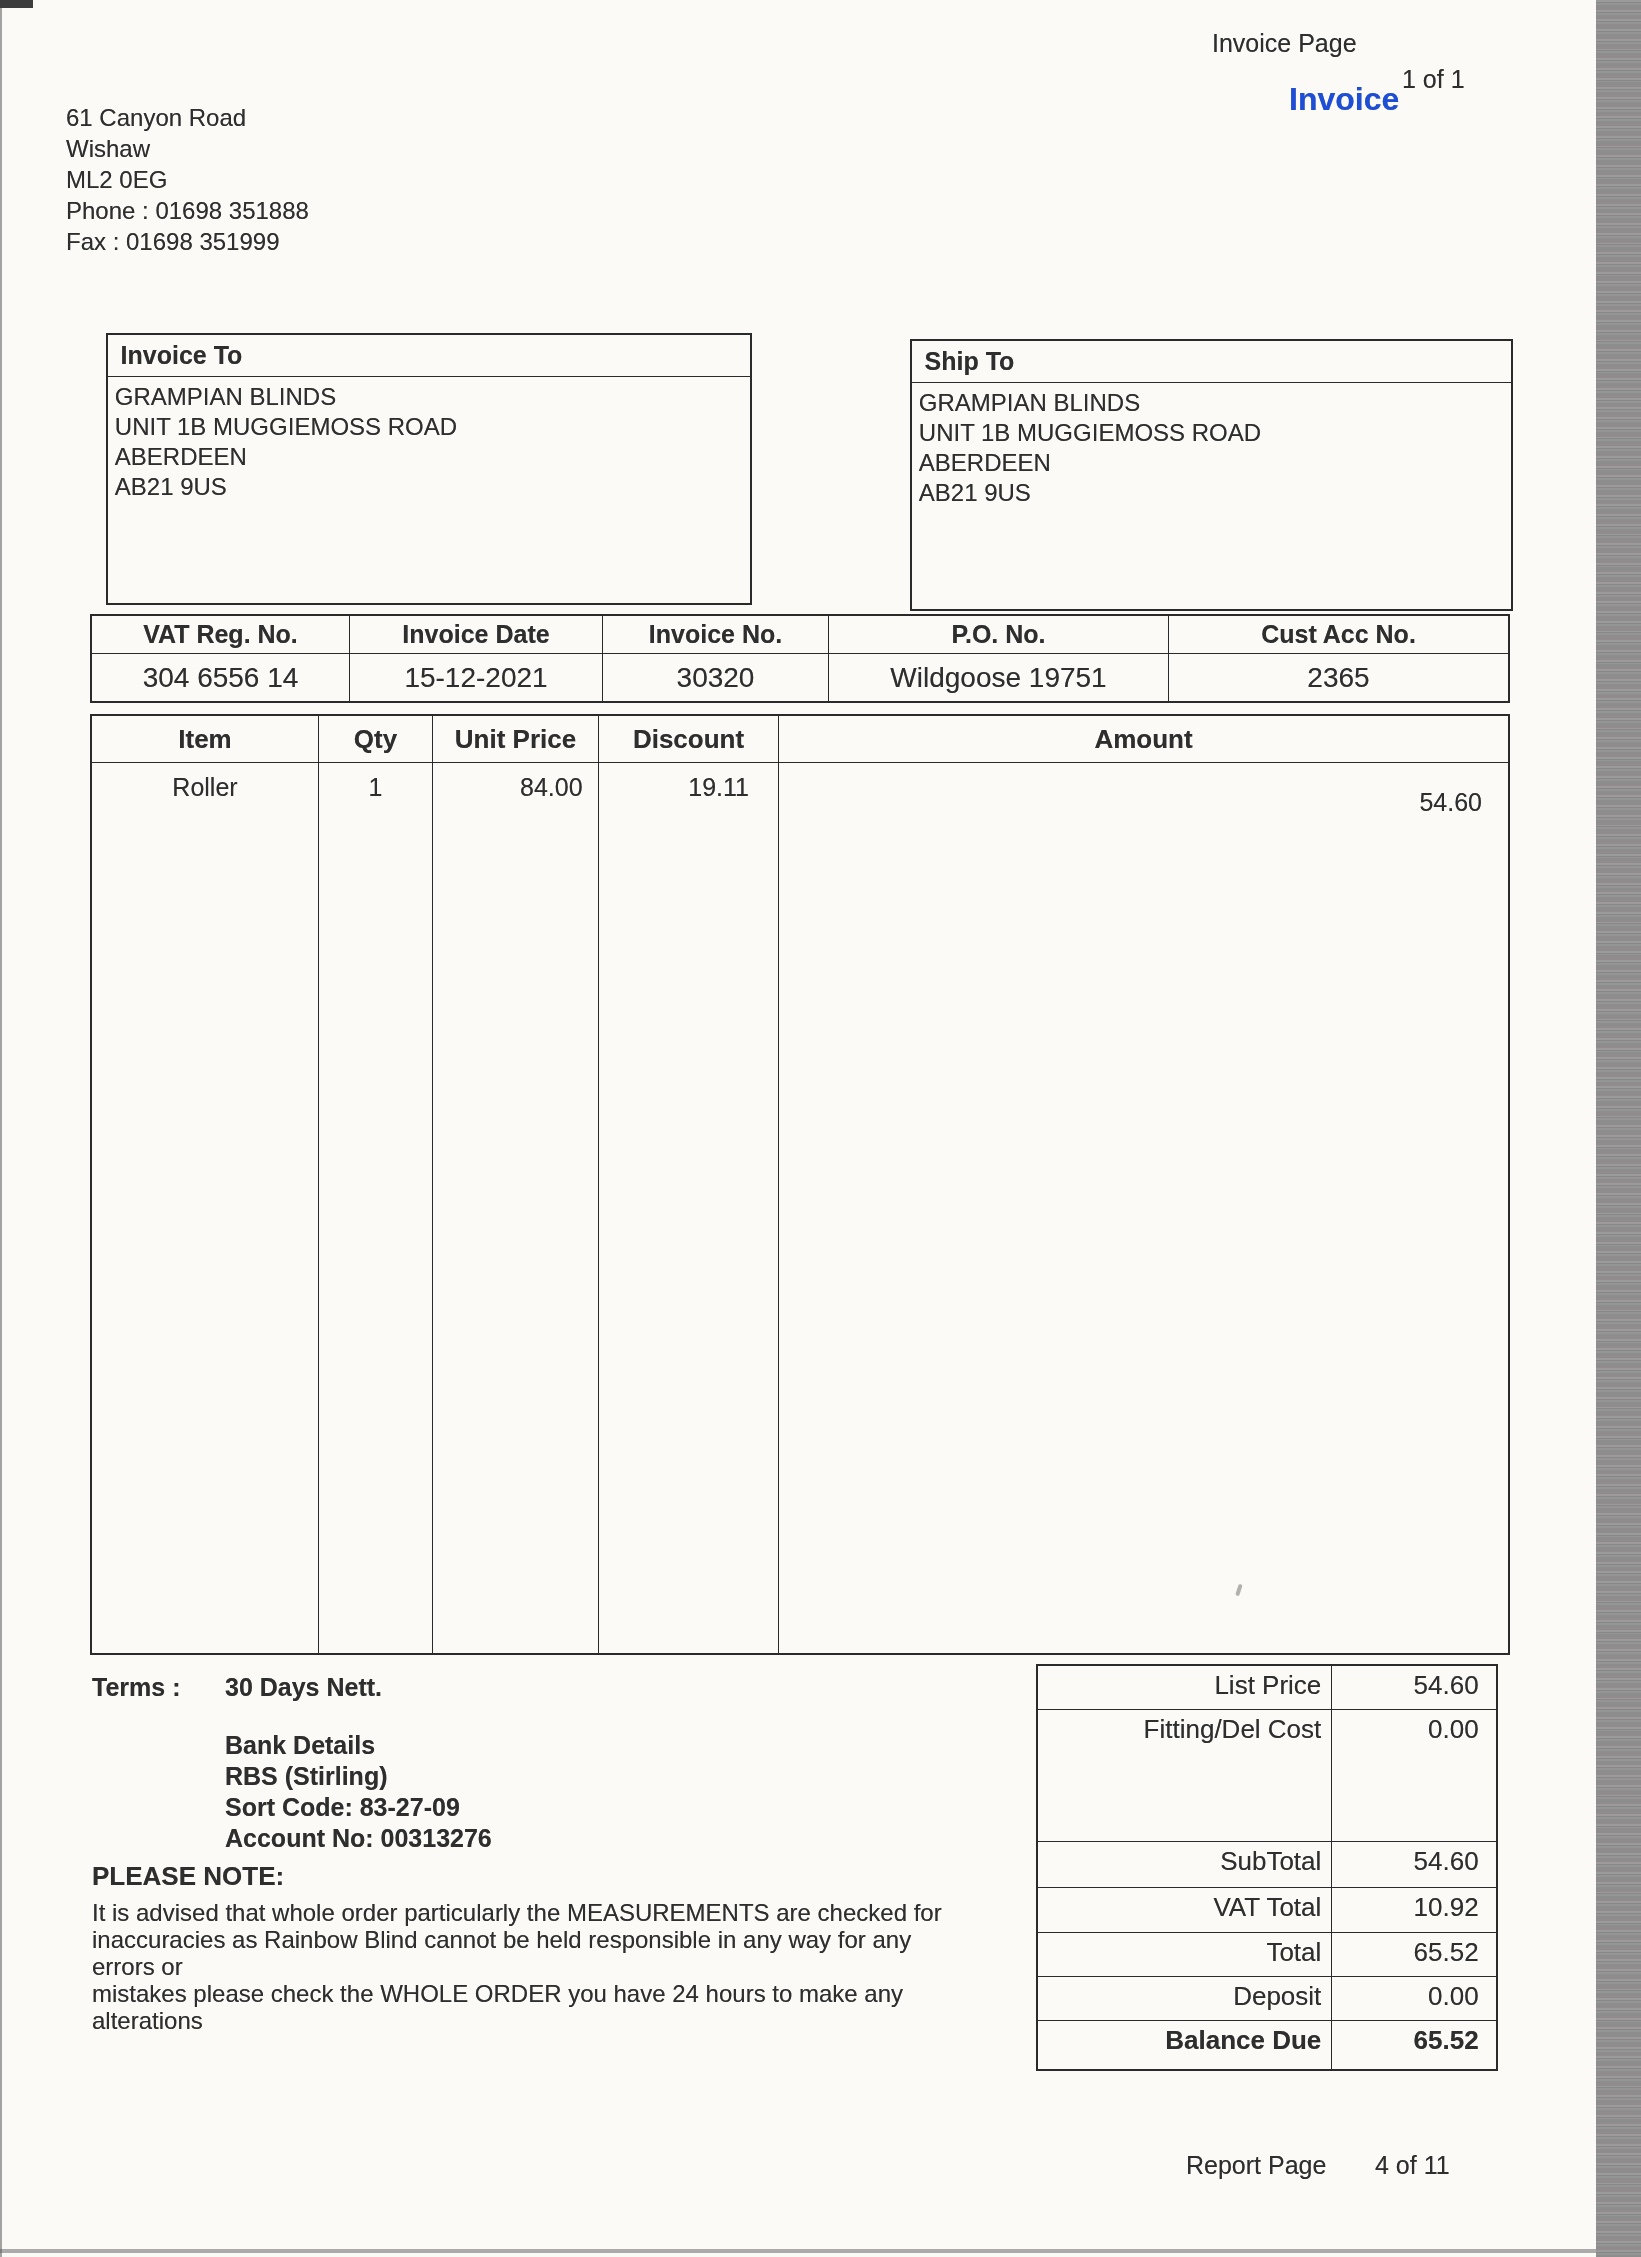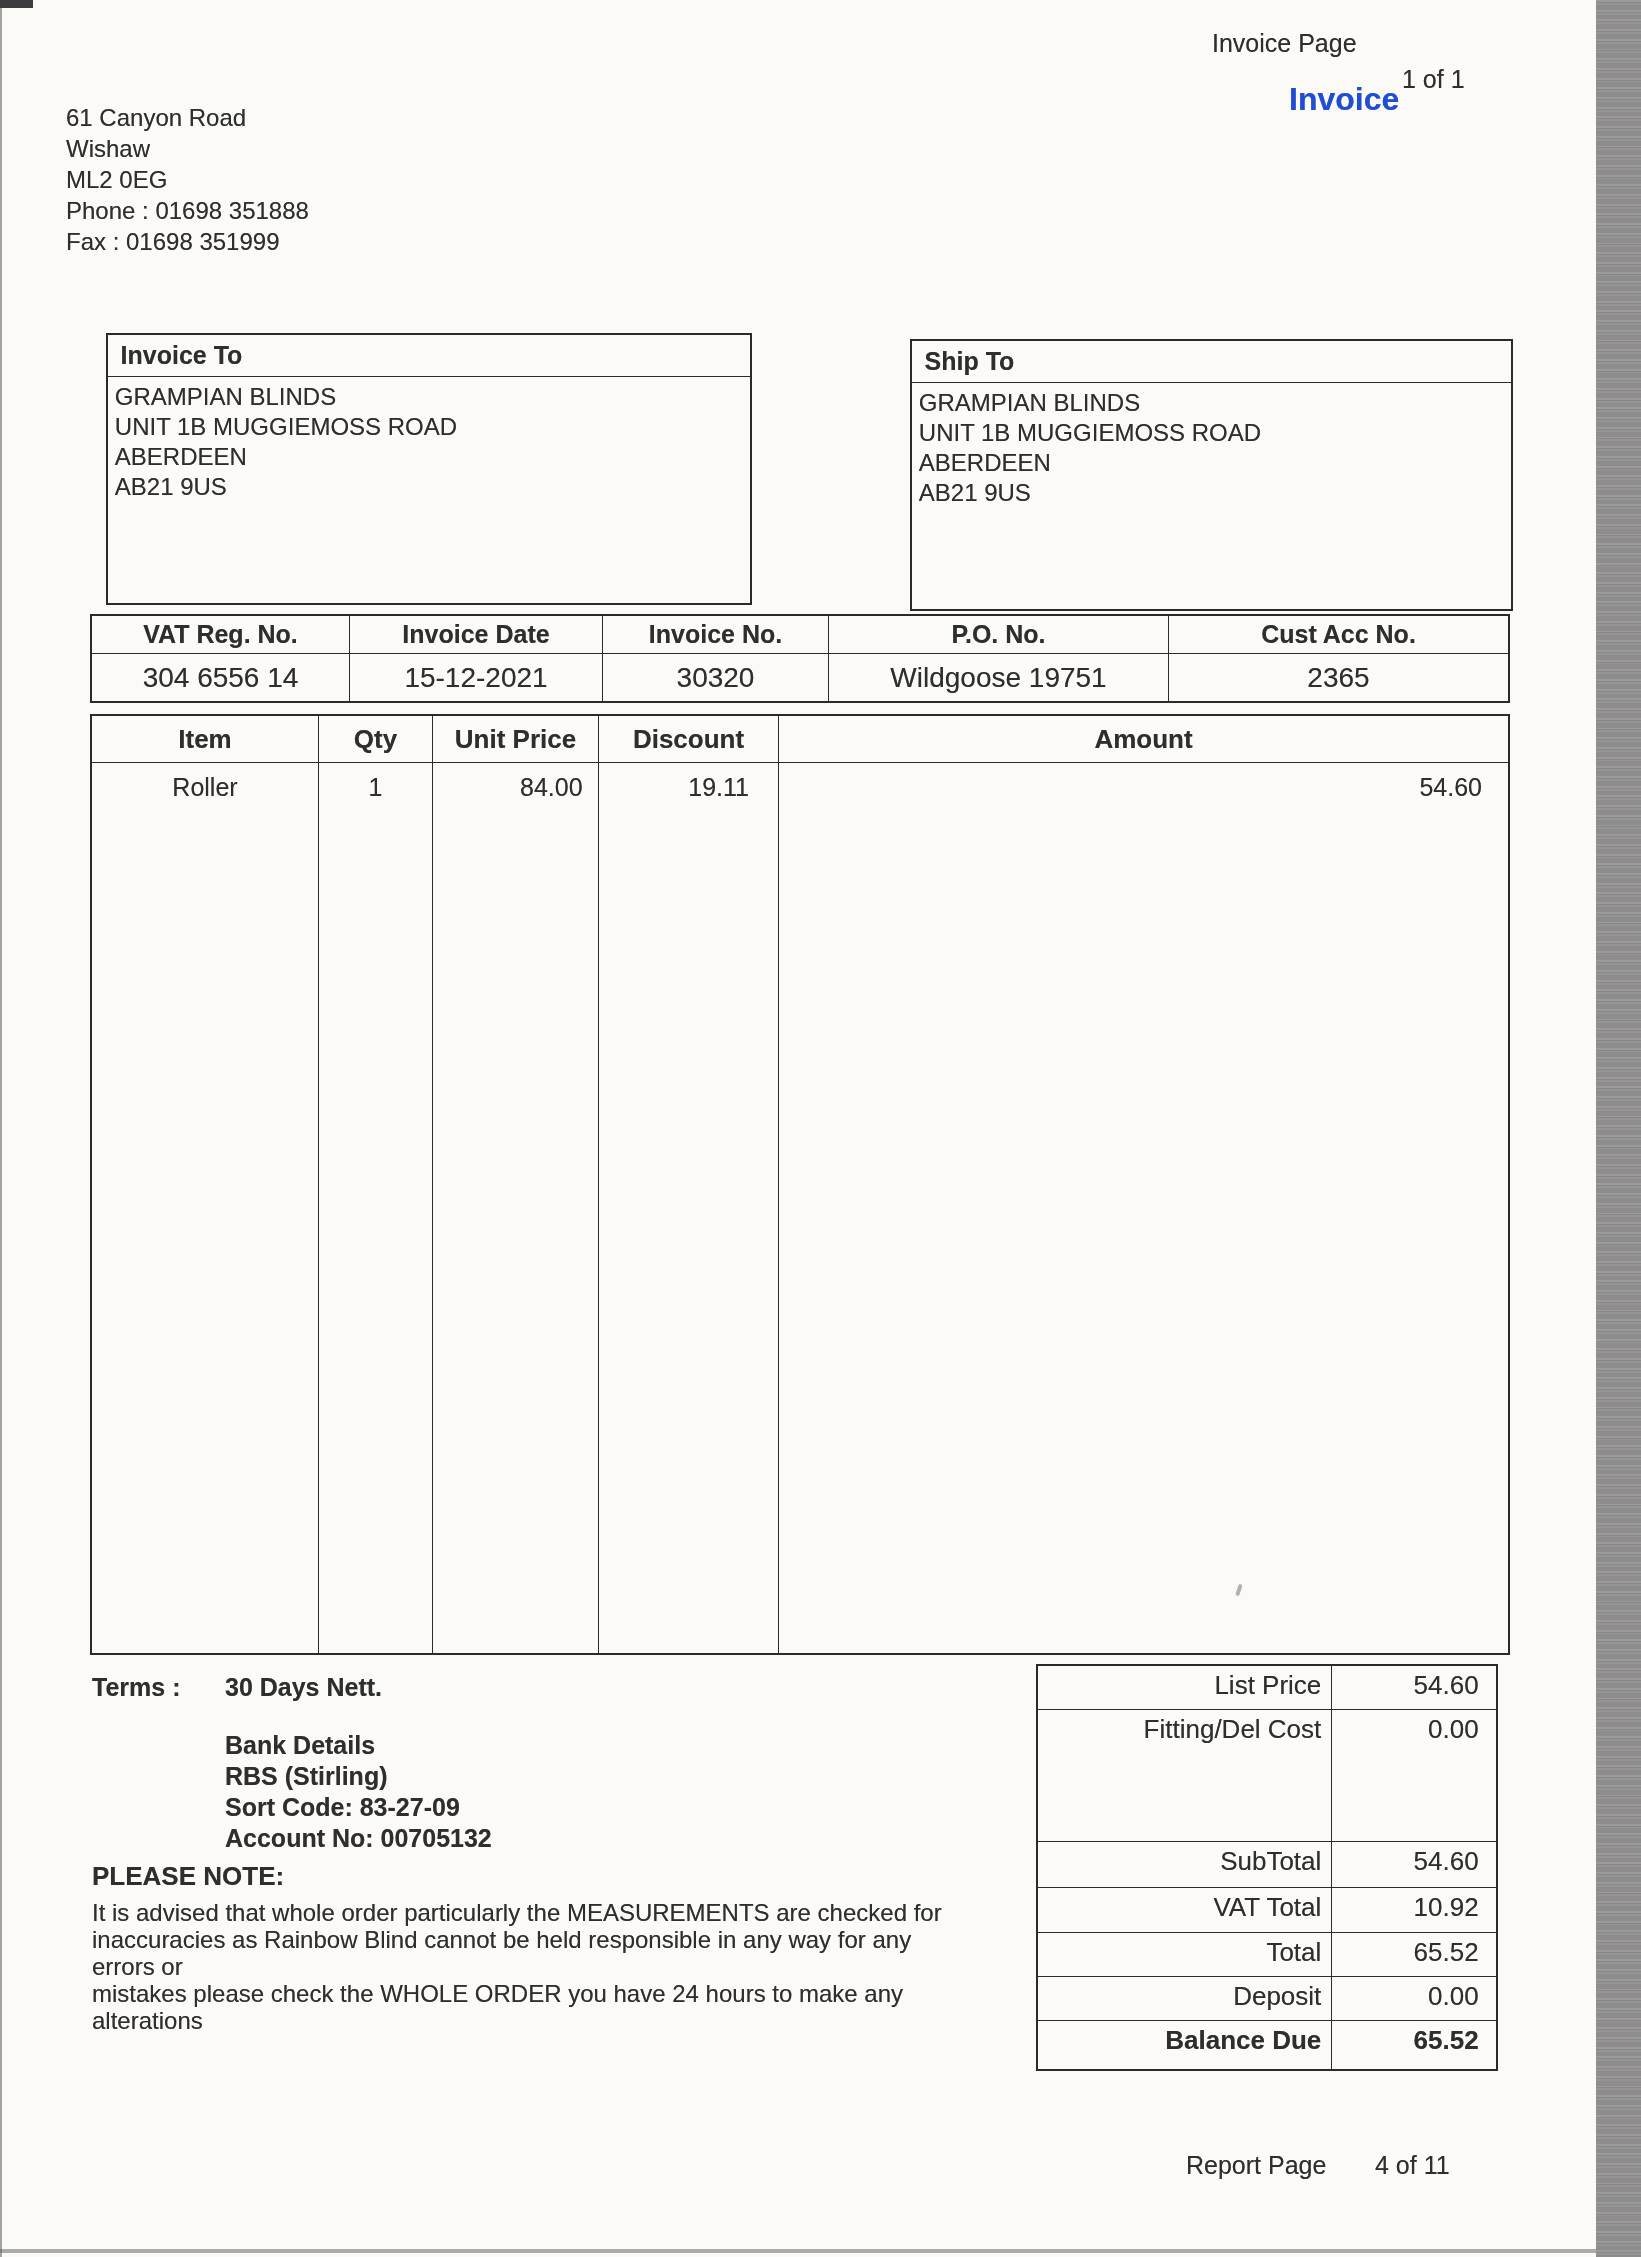--- a/index.html
+++ b/index.html
@@ -48,21 +48,21 @@
   
   .items-table{left:90px;top:714px;width:1416px;height:937px;border:2.9px solid var(--border,#2a2a2a);
     display:flex;}
   .items-col{display:flex;flex-direction:column;}
   .items-col + .items-col{border-left:1.9px solid var(--border,#2a2a2a);}
   .col-item{width:226px;}
   .col-desc{width:558px;}
   .col-qty{width:113px;}
   .col-unit{width:165px;}
   .col-disc{width:179px;}
-  .col-amt{flex:1;}
+  .col-amt{flex:1;gap:15px;}
   .items-header{height:46px;border-bottom:1.9px solid var(--border,#2a2a2a);
     display:flex;align-items:center;justify-content:center;font-size:26px;font-weight:bold;flex:none;}
   .items-body{flex:1;font-size:25px;padding-top:9.7px;}
   .col-item .items-body{text-align:center;}
   .col-desc .items-body{padding-left:13.5px;padding-right:7.7px;line-height:32px;}
   .col-qty .items-body{text-align:center;}
   .col-unit .items-body{text-align:right;padding-right:15.4px;}
   .col-disc .items-body{text-align:right;padding-right:29px;}
   .col-amt .items-body{text-align:right;padding-right:26px;}
 
@@ -198,21 +198,21 @@
       <div class="items-body">54.60</div>
     </div>
   </div>
 
   <div class="abs terms-label">Terms :</div>
   <div class="abs terms-value">30 Days Nett.</div>
   <div class="abs bank-block">
     <div>Bank Details</div>
     <div>RBS (Stirling)</div>
     <div>Sort Code: 83-27-09</div>
-    <div>Account No: 00705132</div>
+    <div>Account No: 00313276</div>
   </div>
 
   <div class="abs note-title">PLEASE NOTE:</div>
   <div class="abs note-body">
     <div>It is advised that whole order particularly the MEASUREMENTS are checked for</div>
     <div>inaccuracies as Rainbow Blind cannot be held responsible in any way for any errors or</div>
     <div>mistakes please check the WHOLE ORDER you have 24 hours to make any alterations</div>
   </div>
 
   <div class="abs totals-table">

